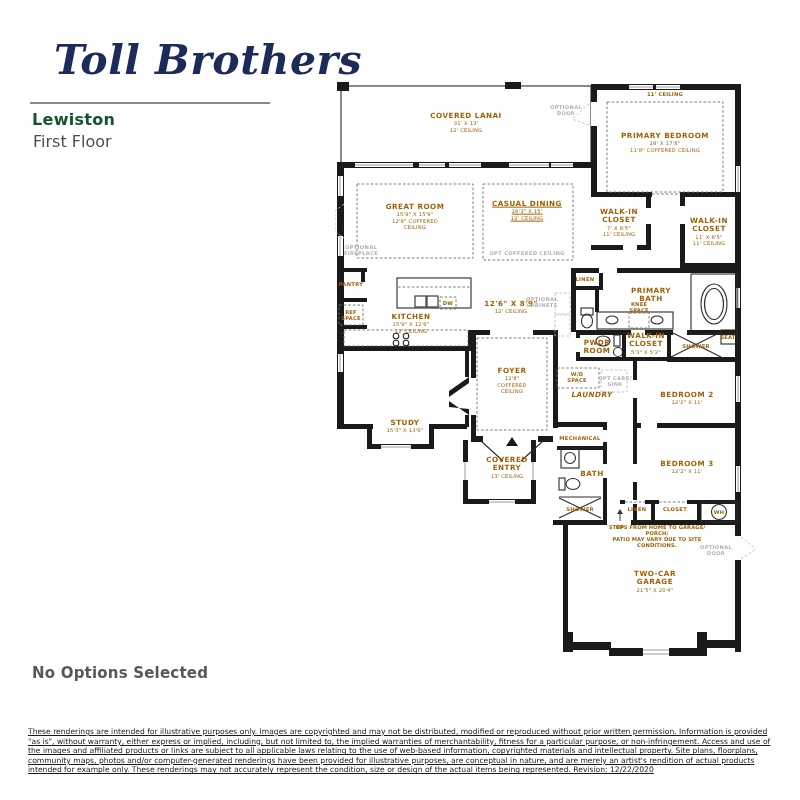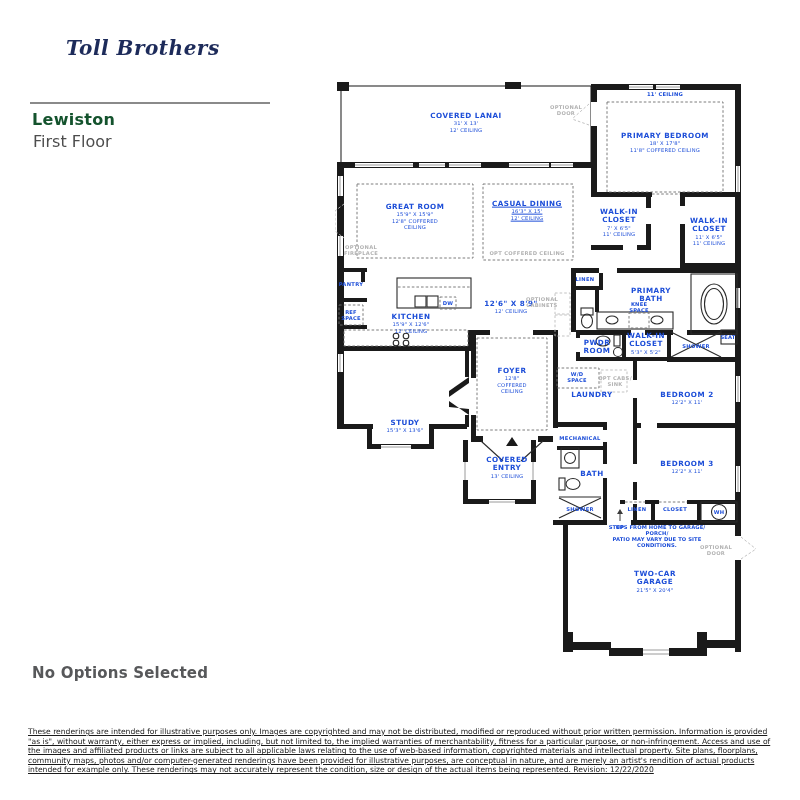--- a/index.html
+++ b/index.html
@@ -1,30 +1,30 @@
 <!DOCTYPE html>
 <html><head>
 <meta charset="utf-8">
 <style>
   html,body{margin:0;padding:0;background:#ffffff;}
   #page{position:relative;width:800px;height:800px;background:#fff;overflow:hidden;
         font-family:"DejaVu Sans",sans-serif;}
   
   #logo{position:absolute;left:54px;top:36px;font-family:"DejaVu Serif",serif;
-        font-style:italic;font-weight:700;font-size:20px;color:#1d2b5a;letter-spacing:.5px;margin-left:12px;}
+        font-style:italic;font-weight:700;font-size:41px;color:#1d2b5a;letter-spacing:.5px;}
   #divider{position:absolute;left:30px;top:102px;width:240px;height:2px;background:#8a8a8a;}
   #plan-name{position:absolute;left:32px;top:110px;font-size:16px;font-weight:700;color:#14532d;letter-spacing:.3px;}
   #plan-floor{position:absolute;left:33px;top:132px;font-size:16px;color:#4d4d4d;}
   #options-status{position:absolute;left:32px;top:664px;font-size:15px;font-weight:700;color:#57585a;letter-spacing:.2px;}
   #disclaimer{position:absolute;left:28px;top:727px;width:748px;font-size:7.6px;line-height:1.26;color:#1b1b1b;text-decoration:underline;}
   
   #plan{position:absolute;left:335px;top:80px;width:440px;height:580px;}
   #plan svg{position:absolute;left:0;top:0;}
   #plan-labels{position:absolute;left:0;top:0;width:440px;height:580px;}
-  .plan-label{position:absolute;transform:translate(-50%,-50%);text-align:center;color:#1d4ed8;
+  .plan-label{position:absolute;transform:translate(-50%,-50%);text-align:center;color:#a16207;
               white-space:pre-line;line-height:1.18;letter-spacing:.2px;}
   .plan-label .t{display:block;font-size:7.2px;font-weight:600;letter-spacing:.5px;}
   .plan-label .s{display:block;font-size:5.2px;}
   .plan-label.small{font-size:5.3px;font-weight:600;letter-spacing:.3px;}
   .plan-label.tiny{font-size:4.3px;font-weight:600;}
   .plan-label.note{font-size:4.7px;font-weight:600;letter-spacing:.1px;}
   .plan-label.opt{color:#b3b3b3;font-size:5.2px;font-weight:600;letter-spacing:.3px;}
   
   .w{fill:#1a1a1a;}
   .thin{fill:none;stroke:#2a2a2a;stroke-width:1.1;}
@@ -309,21 +309,21 @@
         <div class="plan-label" style="left: 262px; top: 267px;"><span class="t">PWDR
 ROOM</span></div>
         <div class="plan-label" style="left: 311px; top: 264px;"><span class="t">WALK-IN
 CLOSET</span><span class="s">5'3" X 5'2"</span></div>
         <div class="plan-label small" style="left: 361px; top: 266px;"><span class="s">SHOWER</span></div>
         <div class="plan-label tiny" style="left: 393px; top: 257px;"><span class="s">SEAT</span></div>
         <div class="plan-label tiny" style="left: 242px; top: 297px;"><span class="s">W/D
 SPACE</span></div>
         <div class="plan-label opt" style="left: 280px; top: 301px;"><span class="s">OPT CABS/
 SINK</span></div>
-        <div class="plan-label" style="left: 257px; top: 315px;"><span class="t">LAUNDRY</span></div>
+        <div class="plan-label" style="left: 257px; top: 315px; font-style: italic;"><span class="t">LAUNDRY</span></div>
         <div class="plan-label" style="left: 352px; top: 318px;"><span class="t">BEDROOM 2</span><span class="s">12'2" X 11'</span></div>
         <div class="plan-label" style="left: 70px; top: 310px; margin-top: 36px;"><span class="t">STUDY</span><span class="s">15'3" X 13'6"</span></div>
         <div class="plan-label" style="left: 177px; top: 300px;"><span class="t">FOYER</span><span class="s">12'8"
 COFFERED
 CEILING</span></div>
         <div class="plan-label small" style="left: 245px; top: 358px;"><span class="s">MECHANICAL</span></div>
         <div class="plan-label" style="left: 172px; top: 388px;"><span class="t">COVERED
 ENTRY</span><span class="s">13' CEILING</span></div>
         <div class="plan-label" style="left: 257px; top: 394px;"><span class="t">BATH</span></div>
         <div class="plan-label small" style="left: 245px; top: 429px;"><span class="s">SHOWER</span></div>

